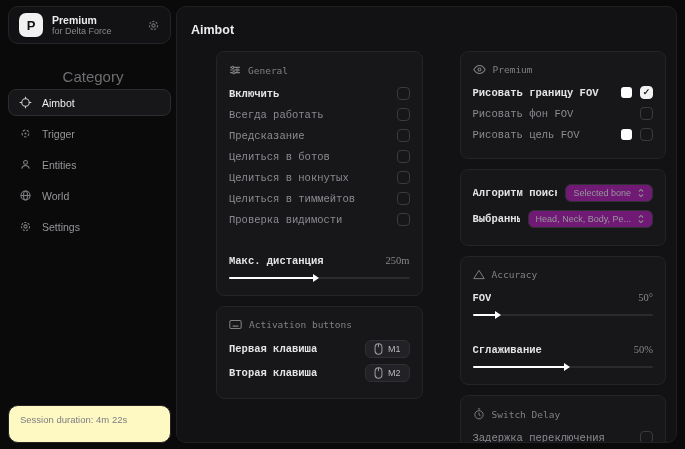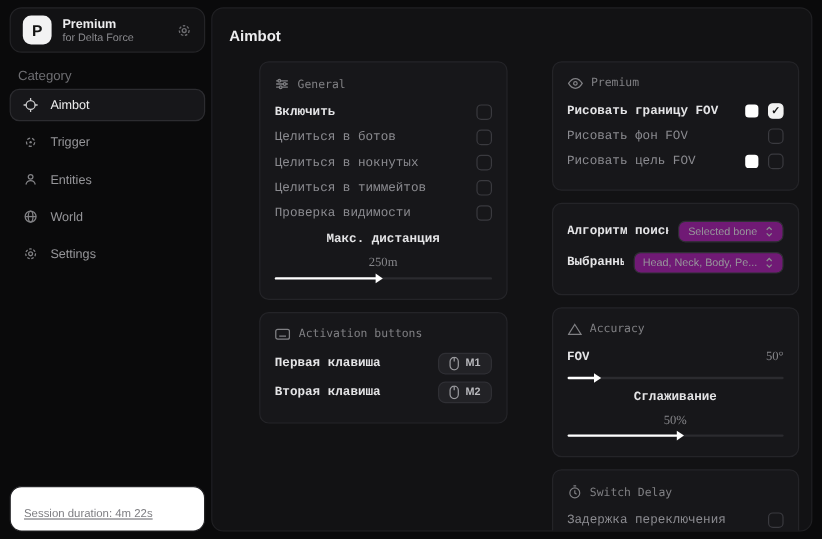--- a/index.html
+++ b/index.html
@@ -20,34 +20,34 @@
   }
   .brand-logo {
     width:24px; height:24px; border-radius:7px; background:#f2f2f3; color:#131313;
     display:flex; align-items:center; justify-content:center; font-weight:bold; font-size:13px; flex:none;
   }
   .brand-text { flex:1; min-width:0; line-height:1.15; }
   .brand-title { font-size:10.5px; font-weight:bold; color:#ececee; }
   .brand-subtitle { font-size:9px; color:#8a8a8e; }
   .brand-gear { color:#6c6c70; flex:none; cursor:pointer; }
 
-  .category-label { margin:14px 0 4px 7px; font-size:11px; color:#6e6e72; }
+  .category-label { margin:24px 0 4px 7px; font-size:15px; color:#6e6e72;text-align:center; }
 
   .nav { display:flex; flex-direction:column; gap:4px; }
   .nav-item {
     display:flex; align-items:center; gap:10px; height:27px; padding:0 10px;
     font-size:10.5px; color:#96969a; border-radius:8px; border:1px solid transparent; cursor:pointer;
   }
   .nav-item.active { background:#17171a; border-color:#2c2c30; color:#ededee; }
   .nav-icon { color:inherit; opacity:.85; flex:none; }
 
   .session-card {
-    margin-top:auto; border:1px solid #242427; border-radius:10px; background:#ffffff;
-    min-height:38px; padding:8px 11px; display:flex; align-items:flex-end;
-    font-size:9.5px; color:#7d7d81;text-decoration:underline;
+    margin-top:auto; border:1px solid #242427; border-radius:10px; background:#fef9c3;
+    min-height:38px; padding:8px 11px; display:flex; align-items:flex-start;
+    font-size:9.5px; color:#7d7d81;
   }
 
   
   .main {
     position:absolute; left:176px; top:6px; width:501px; height:437px;
     background:#121214; border:1px solid #202023; border-radius:10px;
     padding:12px 10px 10px 12px; overflow:hidden;
   }
   .page-title { font-size:12.5px; font-weight:bold; color:#ececee; margin:4px 0 14px 2px; }
   .cols { display:flex; gap:10px; align-items:flex-start; }
@@ -81,34 +81,34 @@
 
   .slider { position:relative; height:8px; margin-top:3px; cursor:pointer; }
   .slider .track { position:absolute; top:3px; left:0; right:0; height:2px; background:#2b2b2f; border-radius:2px; }
   .slider .fill { position:absolute; top:3px; left:0; height:2px; background:#ffffff; border-radius:2px; }
   .slider .fill::after {
     content:""; position:absolute; right:-5px; top:-3px;
     border-left:6px solid #ffffff; border-top:4px solid transparent; border-bottom:4px solid transparent;
   }
 
   .key-badge {
-    display:flex; gap:5px; background:#222226; border:1px solid #2f2f34;
-    border-radius:6px; padding:2px 8px; font-size:9px; color:#b9b9bd; cursor:pointer; flex:none;font-weight:bold;
+    display:flex; align-items:center; gap:5px; background:#222226; border:1px solid #2f2f34;
+    border-radius:6px; padding:2px 8px; font-size:9px; color:#b9b9bd; cursor:pointer; flex:none;
   }
   .key-badge svg { color:#9a9a9e; }
 
   .dropdown {
     display:flex; align-items:center; gap:6px; background:#701a75; border:1px solid #2f2f34;
     border-radius:6px; padding:3px 7px; font-size:9px; color:#97979b; cursor:pointer;
     max-width:148px; flex:none;
   }
   .dropdown .dd-value { white-space:nowrap; overflow:hidden; text-overflow:ellipsis; }
   .dropdown svg { flex:none; color:#8b8b8f; }
 
-  .mt2 { margin-top:6px;flex-direction:column; }
+  .mt2 { margin-top:20px; }
 </style>
 </head>
 <body>
 
 <aside class="sidebar">
   <div class="brand-card">
     <div class="brand-logo">
       <span>P</span>
     </div>
     <div class="brand-text">
@@ -194,20 +194,28 @@
               <circle cx="5" cy="4.5" r="1.5" fill="#17171a"></circle>
                 <circle cx="11" cy="8" r="1.5" fill="#17171a"></circle>
                 <circle cx="6.5" cy="11.5" r="1.5" fill="#17171a"></circle>
             </svg>
           </span>
           <span>General</span>
         </div>
 
         <div class="row">
           <span class="row-label bright">Включить</span>
+          <span class="checkbox"></span>
+        </div>
+        <div class="row">
+          <span class="row-label">Всегда работать</span>
+          <span class="checkbox"></span>
+        </div>
+        <div class="row">
+          <span class="row-label">Предсказание</span>
           <span class="checkbox"></span>
         </div>
         <div class="row">
           <span class="row-label">Целиться в ботов</span>
           <span class="checkbox"></span>
         </div>
         <div class="row">
           <span class="row-label">Целиться в нокнутых</span>
           <span class="checkbox"></span>
         </div>

